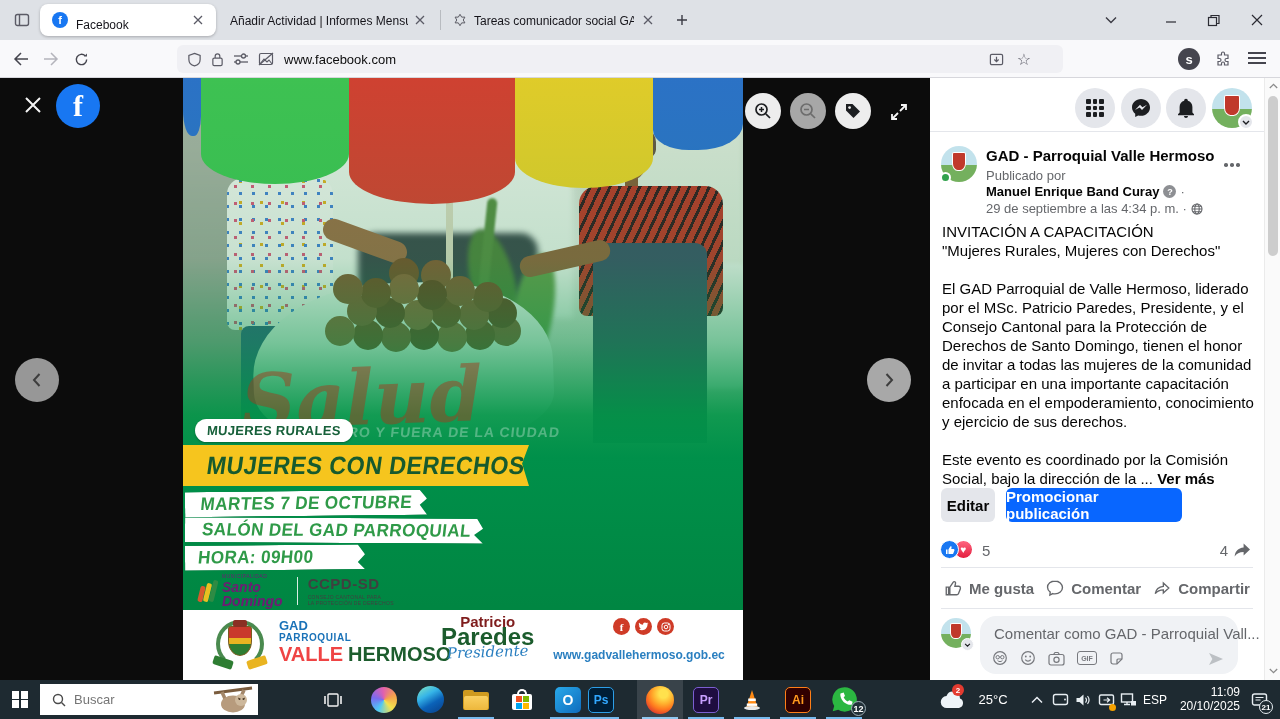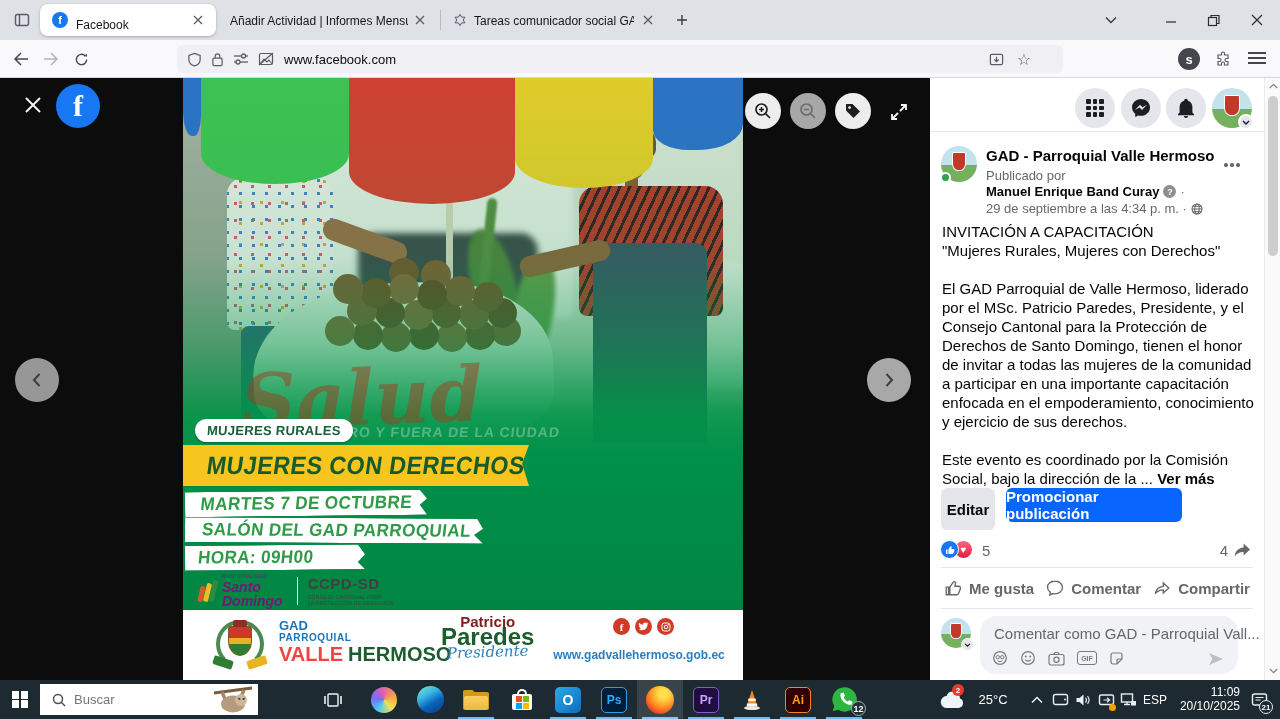--- a/index.html
+++ b/index.html
@@ -426,21 +426,21 @@
 
     <div class="abs bodytext" style="left:12px;top:144px;width:314px">
       <div>INVITACIÓN A CAPACITACIÓN</div>
       <div>"Mujeres Rurales, Mujeres con Derechos"</div>
       <div style="height:19px"></div>
       <div>El GAD Parroquial de Valle Hermoso, liderado por el MSc. Patricio Paredes, Presidente, y el Consejo Cantonal para la Protección de Derechos de Santo Domingo, tienen el honor de invitar a todas las mujeres de la comunidad a participar en una importante capacitación enfocada en el empoderamiento, conocimiento y ejercicio de sus derechos.</div>
       <div style="height:19px"></div>
       <div><span>Este evento es coordinado por la Comisión Social, bajo la dirección de la ...</span> <b>Ver más</b></div>
     </div>
 
-    <div class="abs ic" style="left:11px;top:410px;width:54px;height:42px;background:#e4e6eb;border-radius:6px;font-size:15px;font-weight:bold;color:#050505">Editar</div>
+    <div class="abs ic" style="left:11px;top:410px;width:54px;height:34px;background:#e4e6eb;border-radius:6px;font-size:15px;font-weight:bold;color:#050505">Editar</div>
     <div class="abs ic" style="left:76px;top:410px;width:176px;height:34px;background:#0866ff;border-radius:6px;font-size:15px;font-weight:bold;color:#fff">Promocionar publicación</div>
 
     <div class="abs" style="left:10px;top:462px;width:314px;height:20px">
       <div class="abs ic" style="left:0;top:0;width:19px;height:19px;border-radius:50%;background:#1877f2;border:1.5px solid #fff;z-index:2">
         <svg width="10" height="10" viewBox="0 0 20 20">
             <path d="M2 9h3v9H2zM6.9 18h7.8c.8 0 1.5-.5 1.8-1.2l2.2-5.2c.1-.3.2-.6.2-.9v-.9c0-1-.8-1.8-1.8-1.8h-4.6l.7-3.4c.1-.6 0-1.2-.4-1.6-.6-.6-1.6-.6-2.2.1L6.9 9z" fill="#fff"></path>
           </svg>
       </div>
       <div class="abs ic" style="left:14px;top:0;width:19px;height:19px;border-radius:50%;background:linear-gradient(#ff6680,#e41e3f);border:1.5px solid #fff;color:#fff;font-size:10px;z-index:1">♥</div>
       <div class="abs" style="left:42px;top:2px;font-size:15px;color:#65676b">5</div>
@@ -605,21 +605,21 @@
           </div>
         </div>
       </div>
     </div>
     <div class="slot" style="left:545px">
       <div class="appsq" style="background:linear-gradient(135deg,#29a9ea,#0f6cbd);color:#fff;font-size:14px">
           <span>O</span>
         </div>
       <div class="openline"></div>
     </div>
-    <div class="slot" style="left:591px">
+    <div class="slot" style="left:578px">
       <div class="appsq" style="background:#001e36;border:1.5px solid #2d9fe8;color:#31a8ff">
           <span>Ps</span>
         </div>
       <div class="openline"></div>
     </div>
     <div class="slot" style="left:637px;background:rgba(255,255,255,.12)">
       <div style="width:28px;height:28px;border-radius:50%;background:radial-gradient(circle at 62% 28%,#ffe14d 0 16%,#ffb02e 38%,#ff7a1f 58%,#e2422b 78%,#b0336b 100%)"></div>
       <div class="openline" style="background:#8fc7f0"></div>
     </div>
     <div class="slot" style="left:683px">

